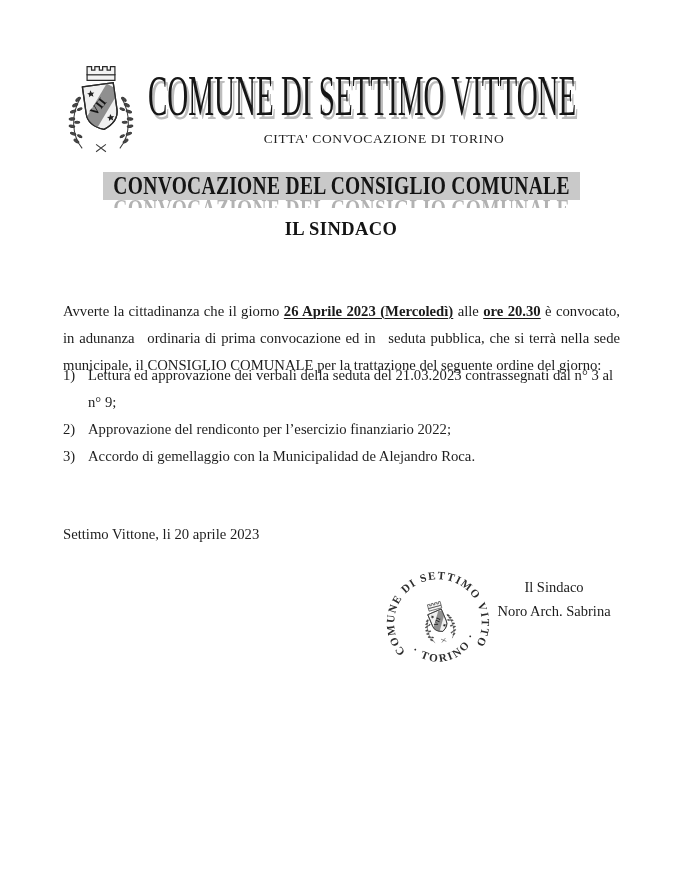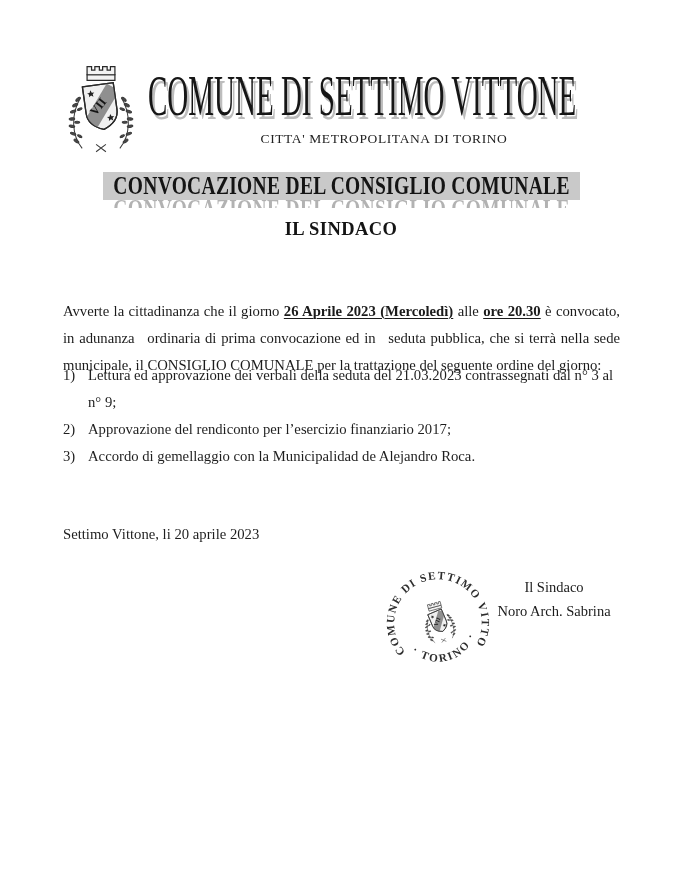--- a/index.html
+++ b/index.html
@@ -122,41 +122,41 @@
 </svg>
 
 <div class="page">
 
   <svg class="logo" viewBox="0 0 100 116">
     <use href="#stemma"></use>
   </svg>
   <div class="muni">
     <span class="muni-inner">COMUNE DI SETTIMO VITTONE</span>
   </div>
-  <div class="subtitle">CITTA' METROPOLITANA DI TORINO</div>
+  <div class="subtitle">CITTA' CONVOCAZIONE DI TORINO</div>
 
   <div class="title-hl">
     <span class="tt">CONVOCAZIONE DEL CONSIGLIO COMUNALE</span>
   </div>
   <div class="ghost" aria-hidden="true">
     <span class="tt">CONVOCAZIONE DEL CONSIGLIO COMUNALE</span>
   </div>
 
   <div class="issuer">IL SINDACO</div>
 
   <p class="par"><span>Avverte la cittadinanza che il giorno </span><span class="bu">26 Aprile 2023 (Mercoledì)</span><span> alle </span><span class="bu">ore 20.30</span><span> è convocato, in adunanza </span><span class="b">ordinaria di prima convocazione</span><span> ed in </span><span class="b">seduta pubblica</span><span>, che si terrà nella sede municipale, il CONSIGLIO COMUNALE per la trattazione del seguente ordine del giorno:</span></p>
 
   <div class="agenda">
     <div class="agenda-row">
       <span class="agenda-num">1)</span>
       <span class="agenda-txt">Lettura ed approvazione dei verbali della seduta del 21.03.2023 contrassegnati dal n° 3 al n° 9;</span>
     </div>
     <div class="agenda-row">
       <span class="agenda-num">2)</span>
-      <span class="agenda-txt">Approvazione del rendiconto per l’esercizio finanziario 2017;</span>
+      <span class="agenda-txt">Approvazione del rendiconto per l’esercizio finanziario 2022;</span>
     </div>
     <div class="agenda-row">
       <span class="agenda-num">3)</span>
       <span class="agenda-txt">Accordo di gemellaggio con la Municipalidad de Alejandro Roca.</span>
     </div>
   </div>
 
   <p class="place-date">Settimo Vittone, li 20 aprile 2023</p>
 
   <svg class="stamp" viewBox="0 0 120 120">

